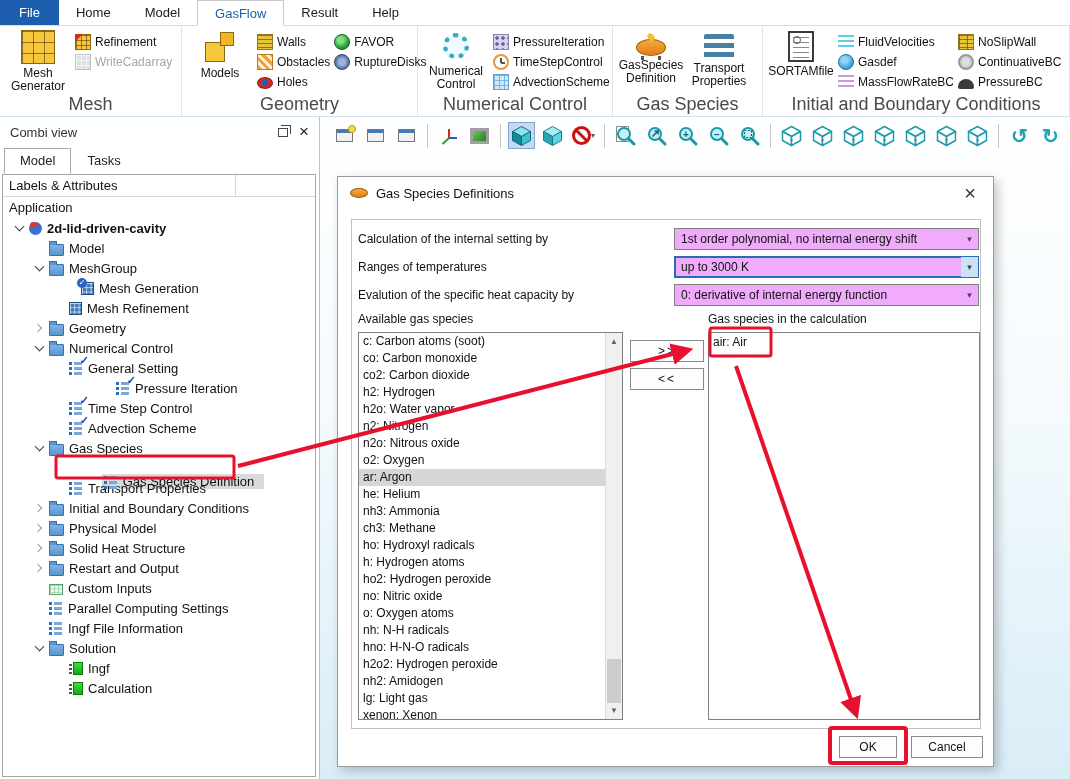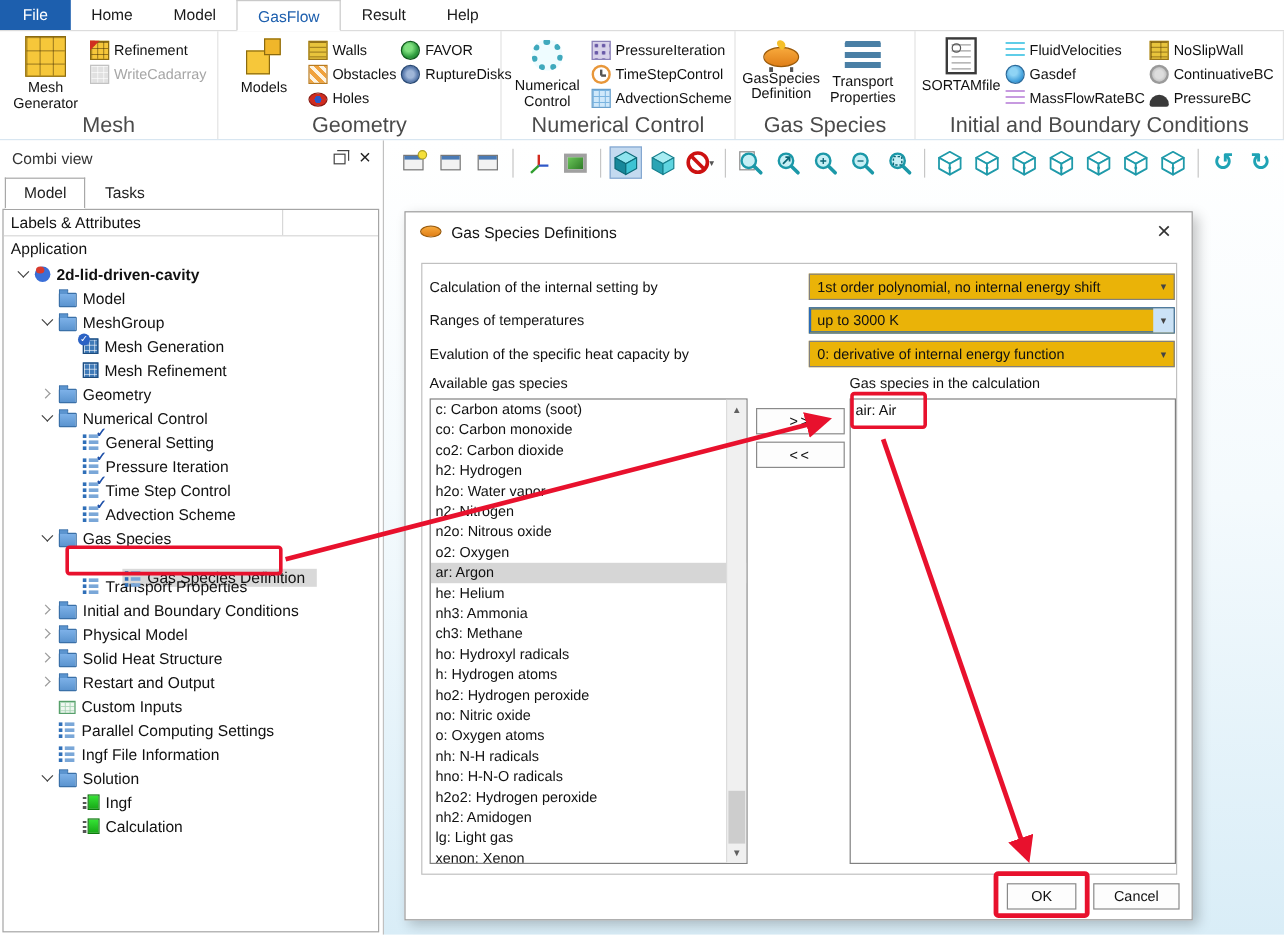--- a/index.html
+++ b/index.html
@@ -112,21 +112,21 @@
   .g-favor{display:inline-block;width:19px;height:16px;border:3px solid #a0a0a0;background:linear-gradient(135deg,#6cc75a,#2d7a26);}
 
   
   #dialog{position:absolute;left:337px;top:176px;width:657px;height:591px;background:#fff;border:1px solid #9b9b9b;box-shadow:4px 4px 10px rgba(0,0,0,.22);font-size:12px;z-index:10;}
   .dlg-title{height:32px;display:flex;align-items:center;padding:0 10px;font-size:13px;}
   .dlg-title .mini{width:18px;height:10px;margin:0 8px 0 2px;}
   .mini::before,.mini::after{display:none;}
   .dlg-close{margin-left:auto;font-size:20px;color:#333;width:26px;text-align:center;line-height:22px;}
   .dlg-group{position:absolute;left:13px;top:42px;width:630px;height:510px;border:1px solid #c0c0c0;}
   .dlg-label{position:absolute;left:6px;font-size:12px;white-space:nowrap;}
-  .combo{position:absolute;left:322px;width:305px;height:22px;border:1px solid #808080;display:flex;align-items:center;background:#eab308;}
+  .combo{position:absolute;left:322px;width:305px;height:22px;border:1px solid #808080;display:flex;align-items:center;background:#f0abfc;}
   .combo .cv{padding-left:6px;white-space:nowrap;overflow:hidden;flex:1;}
   .combo .arr{width:17px;height:100%;display:flex;align-items:center;justify-content:center;font-size:9px;color:#444;flex:none;}
   .combo.focused{border-color:#2a6ab8;box-shadow:inset 0 0 0 1px #2a6ab8;}
   .combo.focused .arr{background:#cbe2f6;}
   .listbox{position:absolute;top:112px;height:388px;border:1px solid #808080;background:#fff;overflow:hidden;}
   .listbox.left{left:6px;width:265px;}
   .listbox.right{left:356px;width:272px;}
   .li{height:17px;line-height:17px;padding-left:4px;white-space:nowrap;font-size:12px;}
   .listbox.right .li{height:18px;line-height:18px;}
   .li.selected{background:#d6d6d6;}
@@ -326,21 +326,21 @@
             <span class="tlabel">Model</span>
           </span>
         </div>
         <div class="trow" style="padding-left: 28px;">
           <span class="exp open"></span>
           <span class="sel-wrap">
             <span class="ti ti-folder"></span>
             <span class="tlabel">MeshGroup</span>
           </span>
         </div>
-        <div class="trow" style="padding-left: 48px;">
+        <div class="trow" style="padding-left: 48px; gap: 12px;">
           <span class="exp"></span>
           <span class="sel-wrap">
             <span class="ti ti-cube-check"></span>
             <span class="tlabel">Mesh Generation</span>
           </span>
         </div>
         <div class="trow" style="padding-left: 48px;">
           <span class="exp"></span>
           <span class="sel-wrap">
             <span class="ti ti-cube"></span>
@@ -361,21 +361,21 @@
             <span class="tlabel">Numerical Control</span>
           </span>
         </div>
         <div class="trow" style="padding-left: 48px;">
           <span class="exp"></span>
           <span class="sel-wrap">
             <span class="ti ti-list-check"></span>
             <span class="tlabel">General Setting</span>
           </span>
         </div>
-        <div class="trow" style="padding-left: 48px;">
+        <div class="trow" style="padding-left: 48px; gap: 47px;">
           <span class="exp"></span>
           <span class="sel-wrap">
             <span class="ti ti-list-check"></span>
             <span class="tlabel">Pressure Iteration</span>
           </span>
         </div>
         <div class="trow" style="padding-left: 48px;">
           <span class="exp"></span>
           <span class="sel-wrap">
             <span class="ti ti-list-check"></span>

